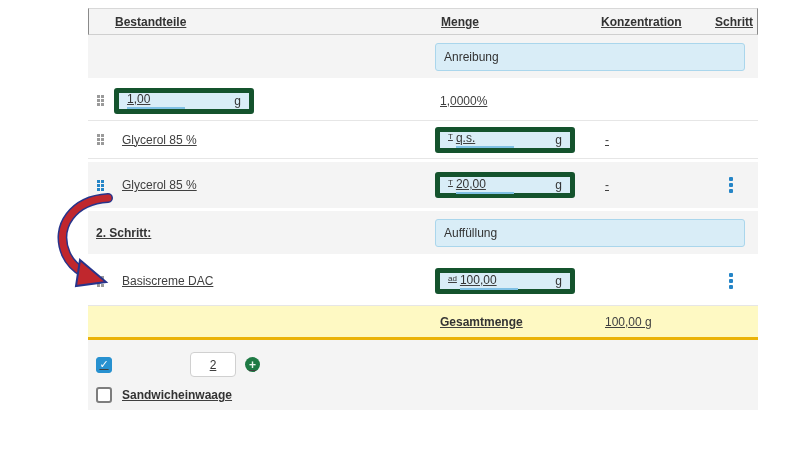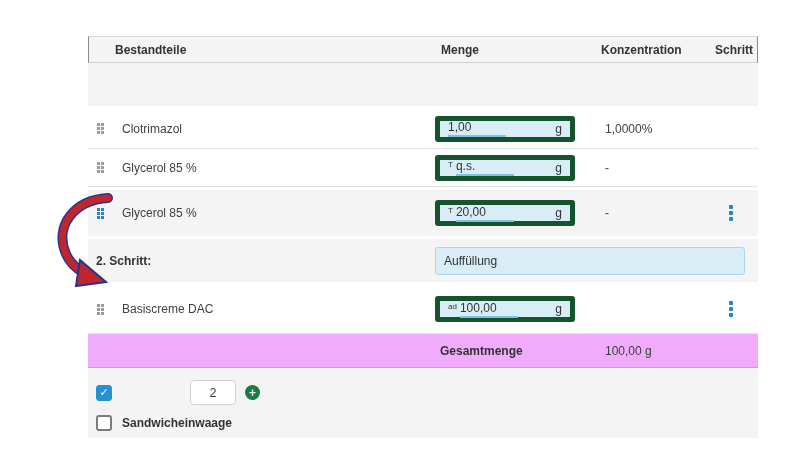--- a/index.html
+++ b/index.html
@@ -1,19 +1,19 @@
 <!DOCTYPE html>
 <html><head>
 <meta charset="utf-8">
 <style>
   * { margin:0; padding:0; box-sizing:border-box; }
   html,body { width:800px; height:450px; background:#ffffff; overflow:hidden;
     font-family:"Liberation Sans","DejaVu Sans",sans-serif; color:#404040; }
   .stage { position:relative; width:800px; height:450px; }
-  .table { position:absolute; left:88px; top:36px; width:670px; font-size:12px; }
+  .table { position:absolute; left:88px; top:8px; width:670px; font-size:12px;text-decoration:underline; }
 
   
   .grid { display:grid; grid-template-columns:26px 321px 165px 100px 1fr; align-items:center; }
 
   .thead { background:#f4f4f4; height:27px;
     border-left:1px solid #8a8a8a; border-right:1px solid #8a8a8a;
     border-top:1px solid #d8d8d8; border-bottom:1px solid #cfcfcf;
     font-weight:bold; color:#333; }
   .thead .h-menge { padding-left:5px; }
   .thead .h-akt { text-align:right; padding-right:4px; }
@@ -46,21 +46,21 @@
   .menge-field .amount { flex:0 0 auto; border-bottom:2px solid #7fc0e4; padding-bottom:1px; min-width:58px; }
   .menge-field .spacer { flex:1; }
   .menge-field .unit { flex:0 0 auto; }
 
   .konz-cell { padding-left:5px; }
 
   .akt-cell { display:flex; justify-content:flex-end; padding-right:25px; }
   .kebab { display:flex; flex-direction:column; gap:2px; cursor:pointer; }
   .kebab span { width:4px; height:4px; background:#2585c7; border-radius:1px; }
 
-  .totalrow { background:#f0abfc; height:34px; border-bottom:1px solid #eab308; }
+  .totalrow { background:#fef9c3; height:34px; border-bottom:3px solid #eab308; }
   .total-label { grid-column:3 / 4; padding-left:5px; font-weight:bold; color:#333; }
   .total-value { grid-column:4 / 5; padding-left:5px; }
 
   .panel { background:#f4f4f4; height:70px; padding:12px 0 0 8px; }
   .opt-line { display:flex; align-items:center; margin-bottom:10px; }
   .cbx { width:16px; height:16px; border-radius:3px; margin-right:10px; cursor:pointer;
     display:flex; align-items:center; justify-content:center; flex:0 0 auto; }
   .cbx.checked { background:#2791d0; color:#fff; font-size:11px; font-weight:bold; border:1px solid #2791d0; }
   .cbx.unchecked { background:#fff; border:2px solid #7d7d7d; color:transparent; }
   .opt-label { font-weight:bold; color:#333; }
@@ -81,32 +81,34 @@
 
     <div class="grid thead">
       <span></span>
       <span class="h-best">Bestandteile</span>
       <span class="h-menge">Menge</span>
       <span class="h-konz">Konzentration</span>
       <span class="h-akt">Schritt</span>
     </div>
 
     <div class="grid steprow">
+      <span class="step-input-wrap">
+        <input class="step-input" value="Anreibung" style="">
+      </span>
     </div>
 
     <div class="grid ingrow row-clotrimazol">
       <span class="handle">
           <i></i>
           <i></i>
           <i></i>
           <i></i>
           <i></i>
           <i></i>
         </span>
-      <span class="ing-name">Clotrimazol</span>
       <span class="menge-cell">
         <span class="menge-field">
           <span class="amount">1,00</span>
           <span class="spacer"></span>
           <span class="unit">g</span>
         </span>
       </span>
       <span class="konz-cell">1,0000%</span>
       <span class="akt-cell"></span>
     </div>

